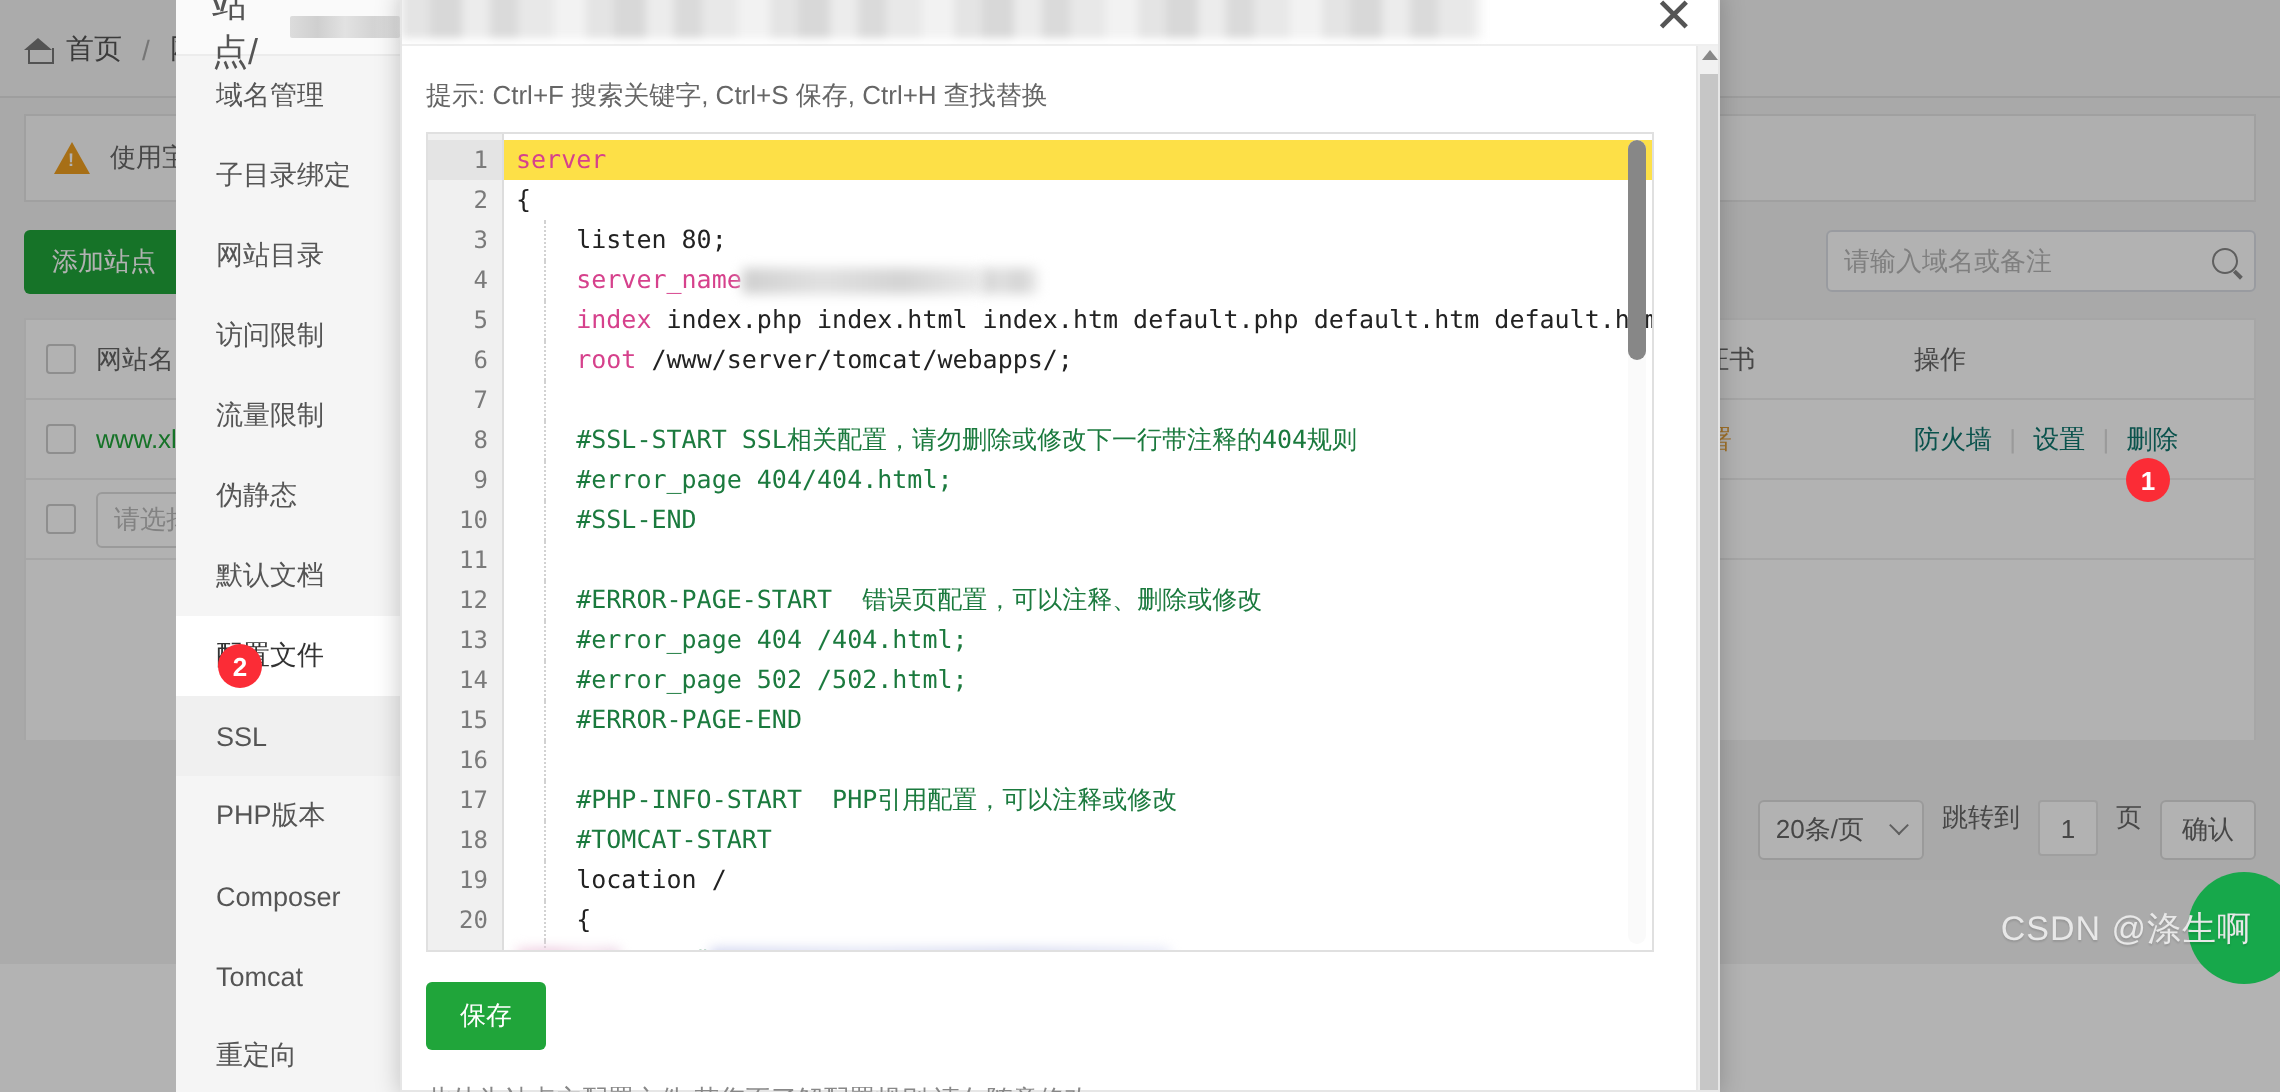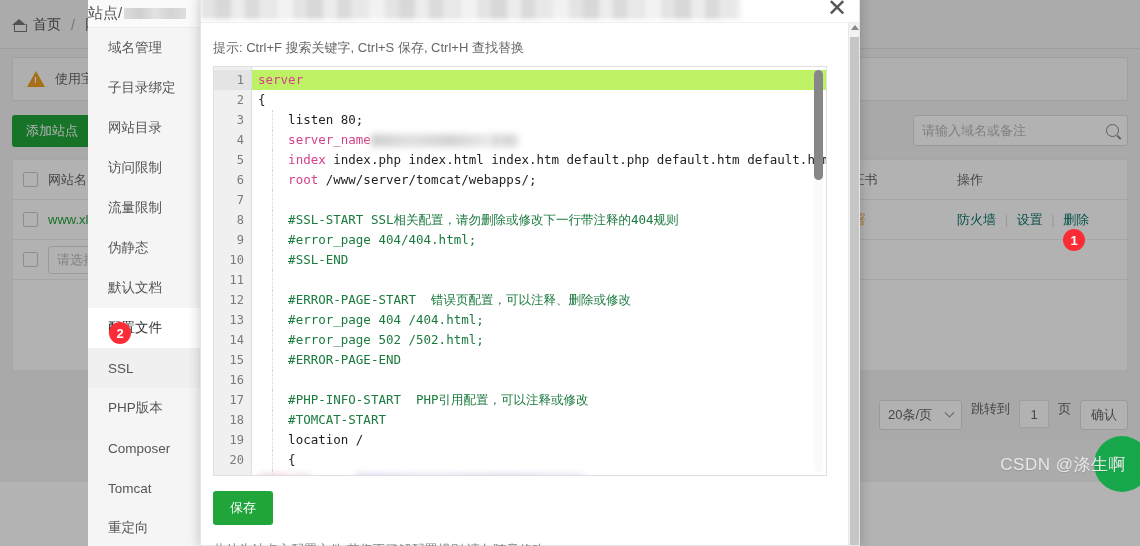--- a/index.html
+++ b/index.html
@@ -133,21 +133,21 @@
   }
 
   
   .menu-panel {
     position: absolute; left: 88px; top: 0; width: 113px; height: 546px;
     background: #f5f5f5; border-right: 1px solid #e4e4e4;
     z-index: 60; overflow: hidden;
   }
   .menu-head {
     height: 28px; background: #fafafa; display: flex; align-items: center;
-    font-size: 15px; color: #555; gap: 2px;
+    padding-left: 18px; font-size: 18px; color: #555; gap: 2px;
     border-bottom: 1px solid #ececec;
   }
   .blur-chip { display: inline-block; height: 11px; border-radius: 1px;
     background: linear-gradient(90deg,#dcdcdc,#cfcfcf,#e2e2e2,#d4d4d4,#dedede); }
   .menu-item {
     height: 40px; display: flex; align-items: center; padding-left: 20px;
     font-size: 13.5px; color: #555; cursor: pointer; position: relative;
   }
   .menu-item.active { background: #fff; color: #333; }
   .menu-item.below-active { background: #f0f0f0; }
@@ -190,21 +190,21 @@
     color: #7a7a7a; padding-top: 3px;
   }
   .gutter div { height: 20px; line-height: 20px; text-align: right; padding-right: 7px; }
   .gutter div.act { background: #e4e4e4; }
   .code {
     position: absolute; left: 38px; top: 0; right: 0; bottom: 0;
     font-family: "DejaVu Sans Mono", monospace; font-size: 12.5px;
     padding-top: 3px; white-space: pre; overflow: hidden; color: #222;
   }
   .code .ln { height: 20px; line-height: 20px; padding-left: 6px; position: relative; }
-  .code .ln.act { background: #bef264; }
+  .code .ln.act { background: #fde047; }
   .code .ln::before {
     content: ""; position: absolute; left: 20px; top: 0; bottom: 0;
     border-left: 1px dotted #d2d2d2;
   }
   .code .ln.noguide::before { display: none; }
   .kw { color: #d6418c; }
   .cm { color: #1b7a3e; }
   .str { color: #1b7a3e; }
 
   .blur-inline {

